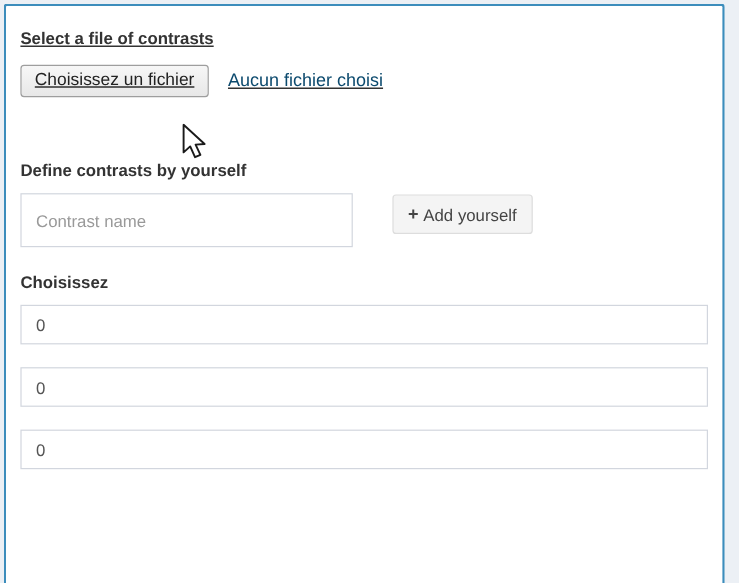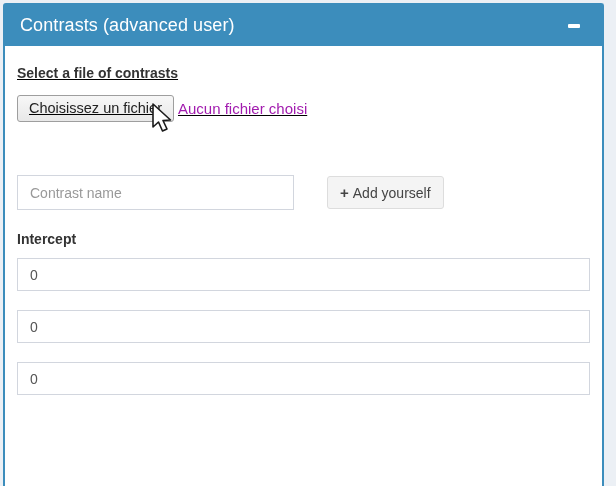--- a/index.html
+++ b/index.html
@@ -68,33 +68,33 @@
     font-size: 14.5px;
     color: #222222;
     background: linear-gradient(#f7f7f7, #e8e8e8);
     border: 1px solid #9e9e9e;
     border-radius: 3px;
     padding: 4px 11px 5px 11px;
     cursor: pointer;
     white-space: nowrap;
   }
   .file-status {
-    margin-left: 4px;
+    margin-left: 16px;
     font-size: 15px;
-    color: #a21caf;
+    color: #0c4a6e;
   }
   
   .define-group { margin-bottom: 21px; }
   .define-row {
     margin-top: 10px;
     display: flex;
     align-items: flex-start;
   }
   .text-input, .value-input {
-    height: 35px;
+    height: 45px;
     font-size: 14px;
     color: #555555;
     background: #ffffff;
     border: 1px solid #d2d6de;
     border-radius: 0;
     padding: 6px 12px;
     outline: none;
     font-family: "Liberation Sans", "DejaVu Sans", sans-serif;
   }
   .text-input { width: 277px; }
@@ -131,49 +131,44 @@
   .cursor {
     position: absolute;
     left: 151px; top: 103px;
     pointer-events: none;
   }
 </style>
 </head>
 <body>
 
 <div class="box">
-  <div class="box-header">
-    <h3 class="box-title">Contrasts (advanced user)</h3>
-    <button class="collapse-btn">
-      <span class="minus-glyph"></span>
-    </button>
-  </div>
 
   <div class="box-body">
 
     <div class="file-group">
       <label class="control-label">Select a file of contrasts</label>
       <div class="file-row">
         <span class="file-btn">Choisissez un fichier</span>
         <span class="file-status">Aucun fichier choisi</span>
       </div>
     </div>
 
     <div class="define-group">
+      <label class="control-label">Define contrasts by yourself</label>
       <div class="define-row">
         <input type="text" class="text-input" placeholder="Contrast name" style="">
         <button class="add-btn">
           <span class="plus-glyph">+</span>
           <span>Add yourself</span>
         </button>
       </div>
     </div>
 
     <div class="value-group">
-      <label class="control-label">Intercept</label>
+      <label class="control-label">Choisissez</label>
       <input type="text" class="value-input" value="0" style="">
     </div>
 
     <div class="value-group">
       <input type="text" class="value-input" value="0" style="">
     </div>
 
     <div class="value-group">
       <input type="text" class="value-input" value="0" style="">
     </div>

